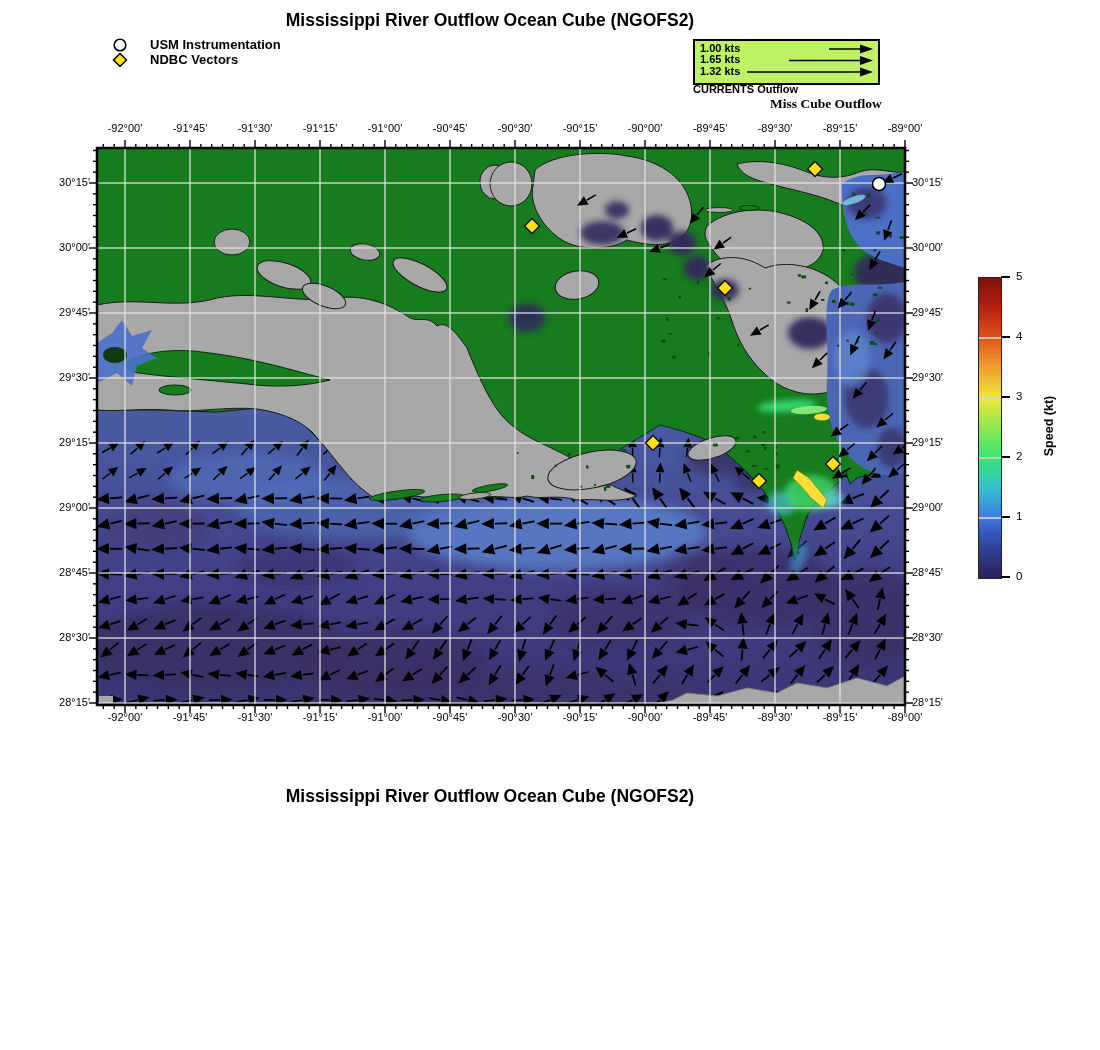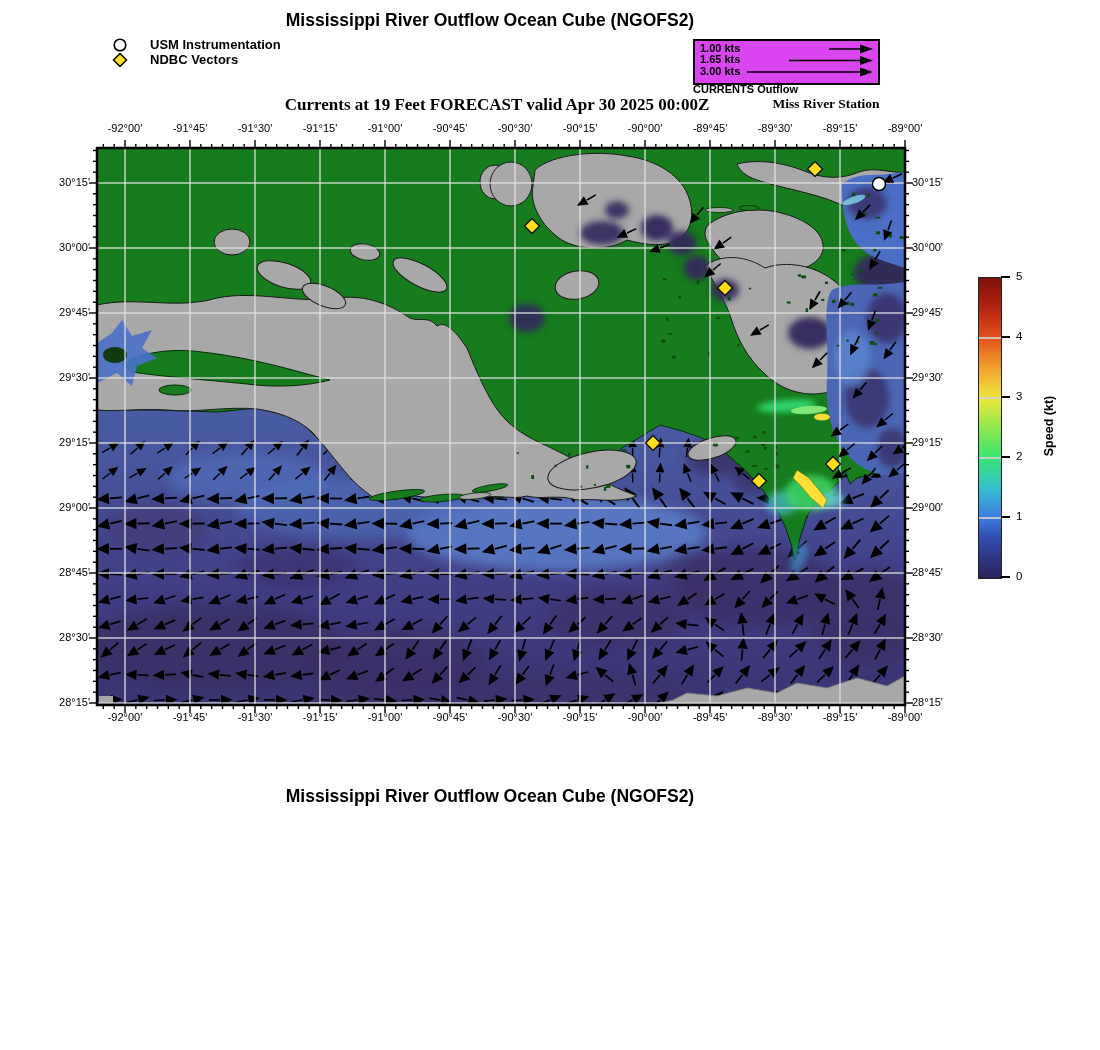--- a/index.html
+++ b/index.html
@@ -10,39 +10,38 @@
   .subtitle{position:absolute;left:92px;top:95px;width:810px;text-align:center;
          font-family:"Liberation Serif","DejaVu Serif",serif;font-size:17px;font-weight:bold;}
   .footer-title{position:absolute;left:85px;top:786px;width:810px;text-align:center;
          font-size:17.5px;font-weight:bold;}
   .annotation{position:absolute;left:736px;top:96px;width:180px;text-align:center;
          font-family:"Liberation Serif","DejaVu Serif",serif;font-size:13.5px;font-weight:bold;}
   .stn-legend{position:absolute;left:112px;top:37px;}
   .stn-row{display:flex;align-items:center;height:15px;}
   .stn-label{font-size:13px;font-weight:bold;margin-left:22px;}
   .vec-legend{position:absolute;left:693px;top:39px;width:183px;height:42px;
-        border:2.5px solid #000;background:#d946ef;}
+        border:2.5px solid #000;background:#bef264;}
   .vec-label{position:absolute;left:5px;font-size:11px;font-weight:bold;line-height:11px;}
   .vec-caption{position:absolute;left:693px;top:83px;font-size:11px;font-weight:bold;}
   .axis-label{position:absolute;font-size:11px;color:#000;}
   .cb-bar{position:absolute;left:978px;top:277px;width:22px;height:300px;border:1px solid #222;}
   .cb-innerline{position:absolute;left:0;width:22px;height:2px;background:rgba(210,210,210,0.85);}
   .cb-tick{position:absolute;left:1001px;width:9px;height:1.6px;background:#000;}
   .cb-num{position:absolute;left:1016px;width:30px;font-size:11.5px;}
   .cb-title{position:absolute;left:974px;top:419px;width:150px;text-align:center;
         font-size:12.5px;font-weight:bold;transform:rotate(-90deg);transform-origin:center;}
   .map-wrap{position:absolute;left:85px;top:136px;width:832px;height:581px;}
 </style>
 </head>
 <body>
 <div class="page">
 
 <div class="title">Mississippi River Outflow Ocean Cube (NGOFS2)</div>
-<div class="subtitle">Currents at 19 Feet FORECAST valid Apr 30 2025 00:00Z</div>
-<div class="annotation">Miss River Station</div>
+<div class="annotation">Miss Cube Outflow</div>
 <div class="footer-title">Mississippi River Outflow Ocean Cube (NGOFS2)</div>
 
 <div class="stn-legend">
   <div class="stn-row">
     <svg width="16" height="15">
       <circle cx="8" cy="8" r="5.8" fill="#ffffff" stroke="#000" stroke-width="1.6"></circle>
     </svg>
     <span class="stn-label">USM Instrumentation</span>
   </div>
   <div class="stn-row">
@@ -58,21 +57,21 @@
         <line x1="134" y1="8" x2="168" y2="8" stroke="#000" stroke-width="1.3"></line>
         <path d="M165,3.5 L178,8 L165,12.5 Z" fill="#000"></path>
         <line x1="94" y1="19.5" x2="168" y2="19.5" stroke="#000" stroke-width="1.3"></line>
         <path d="M165,15 L178,19.5 L165,24 Z" fill="#000"></path>
         <line x1="52" y1="31" x2="168" y2="31" stroke="#000" stroke-width="1.3"></line>
         <path d="M165,26.5 L178,31 L165,35.5 Z" fill="#000"></path>
       </svg>
   <div id="vec-labels">
         <div class="vec-label" style="top: 1.5px;">1.00 kts</div>
         <div class="vec-label" style="top: 13px;">1.65 kts</div>
-        <div class="vec-label" style="top: 24.5px;">3.00 kts</div>
+        <div class="vec-label" style="top: 24.5px;">1.32 kts</div>
       </div>
 </div>
 <div class="vec-caption">CURRENTS Outflow</div>
 
 <div class="map-wrap">
 <svg id="map" viewBox="-12 -12 832 581" width="832" height="581">
   <defs>
     <linearGradient id="oceanG" x1="0" y1="0" x2="0" y2="1">
       <stop offset="0%" stop-color="#4a67ad"></stop>
       <stop offset="35%" stop-color="#4a62a8"></stop>

